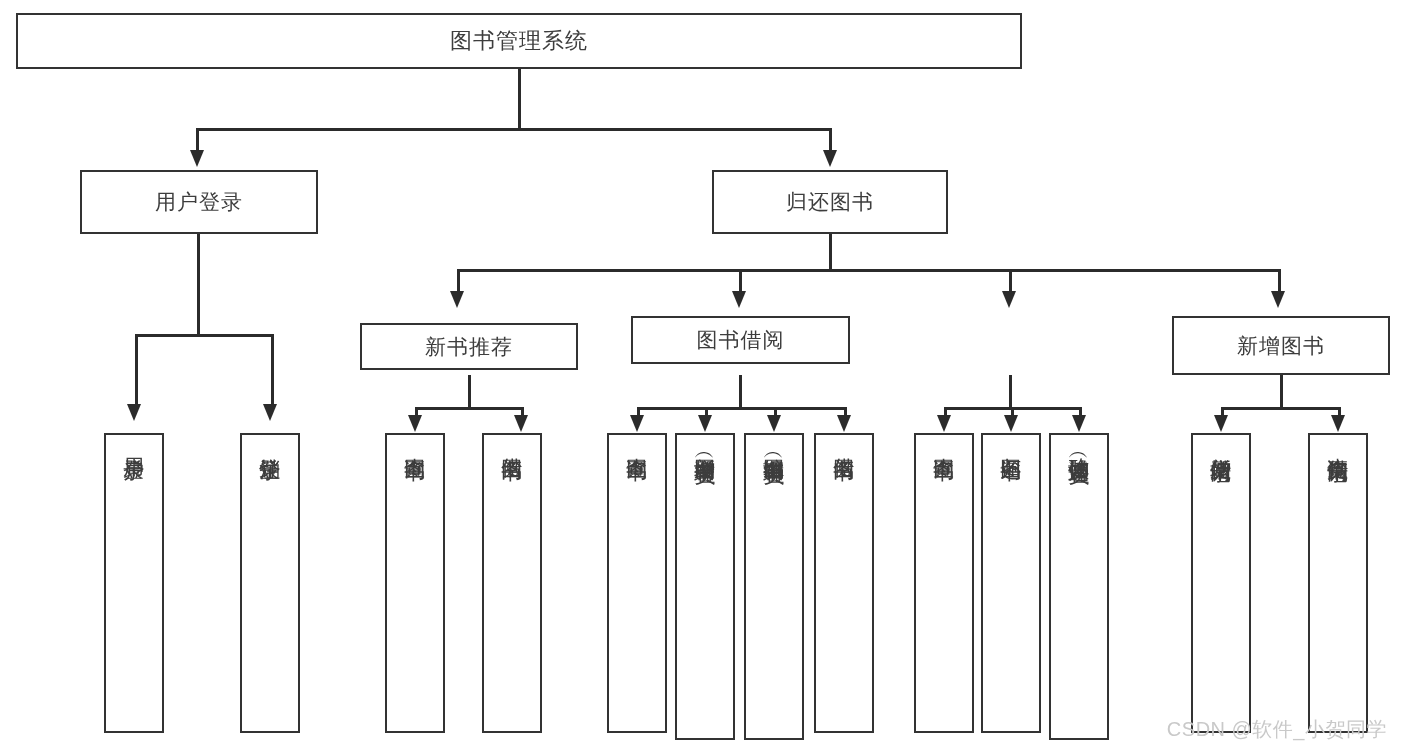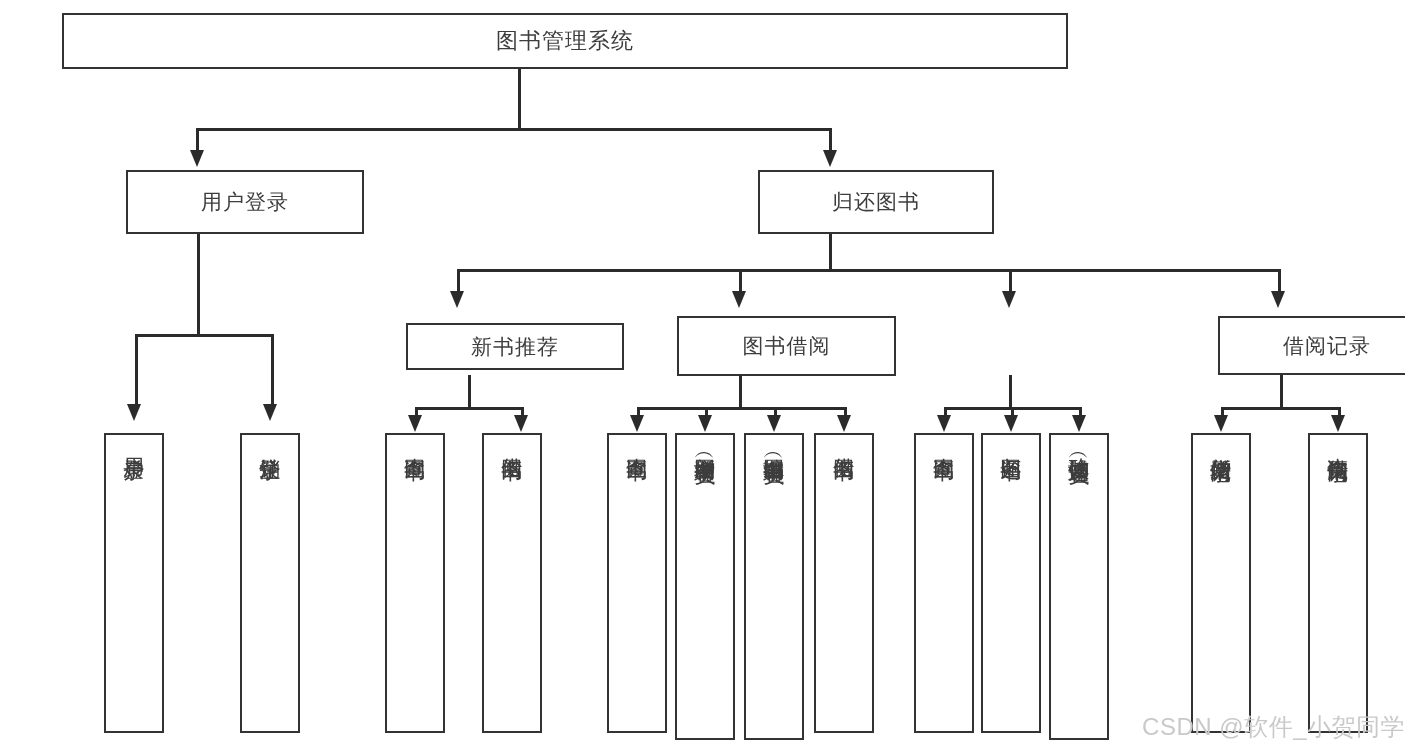--- a/index.html
+++ b/index.html
@@ -21,21 +21,20 @@
     background:#ffffff;
     border:2.5px solid #333333;
     display:flex;
     align-items:center;
     justify-content:center;
     color:#3d3d3d;
   }
   .node.h{           
     font-size:21px;
     letter-spacing:1px;
-    margin-left:46px;
   }
   .node.root{
     font-size:22px;
     border-width:2.5px;
   }
   .node.v{           
     align-items:flex-start;
     justify-content:center;
     padding-top:6px;
   }
@@ -58,23 +57,23 @@
   .arrow{
     position:absolute;
     width:0;height:0;
     border-left:7px solid transparent;
     border-right:7px solid transparent;
     border-top:17px solid #2b2b2b;
   }
   
   #watermark{
     position:absolute;
-    right:0;
+    right:18px;
     bottom:4px;
-    font-size:24px;
+    font-size:20px;
     color:#c9c9c9;
     letter-spacing:0.5px;
     user-select:none;
     white-space:nowrap;
   }
 </style>
 </head>
 <body>
 
 <div id="canvas">
@@ -115,25 +114,25 @@
   <div class="ln vl" style="left:739px;top:269px;height:24px;"></div>
   <div class="arrow" style="left:732px;top:291px;"></div>
   <div class="ln vl" style="left:1009px;top:269px;height:24px;"></div>
   <div class="arrow" style="left:1002px;top:291px;"></div>
   <div class="ln vl" style="left:1278px;top:269px;height:24px;"></div>
   <div class="arrow" style="left:1271px;top:291px;"></div>
 
   <div class="node h" style="left:360px;top:323px;width:218px;height:47px;">
     <span>新书推荐</span>
   </div>
-  <div class="node h" style="left:631px;top:316px;width:219px;height:60px;">
+  <div class="node h" style="left:631px;top:316px;width:219px;height:48px;">
     <span>图书借阅</span>
   </div>
   <div class="node h" style="left:1172px;top:316px;width:218px;height:59px;">
-    <span>借阅记录</span>
+    <span>新增图书</span>
   </div>
 
   <div class="ln vl" style="left:468px;top:375px;height:34px;"></div>
   <div class="ln hl" style="left:416px;top:407px;width:106px;"></div>
   <div class="ln vl" style="left:415px;top:407px;height:12px;"></div>
   <div class="arrow" style="left:408px;top:415px;"></div>
   <div class="ln vl" style="left:521px;top:407px;height:12px;"></div>
   <div class="arrow" style="left:514px;top:415px;"></div>
 
   <div class="ln vl" style="left:739px;top:375px;height:34px;"></div>

